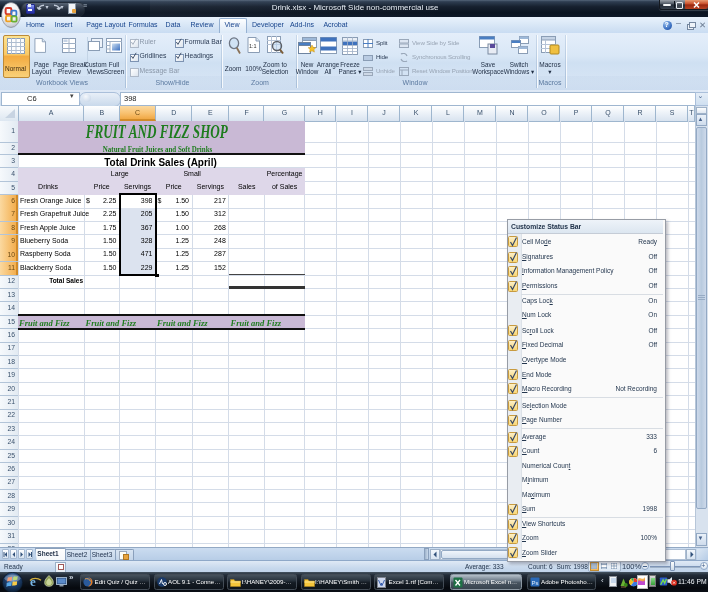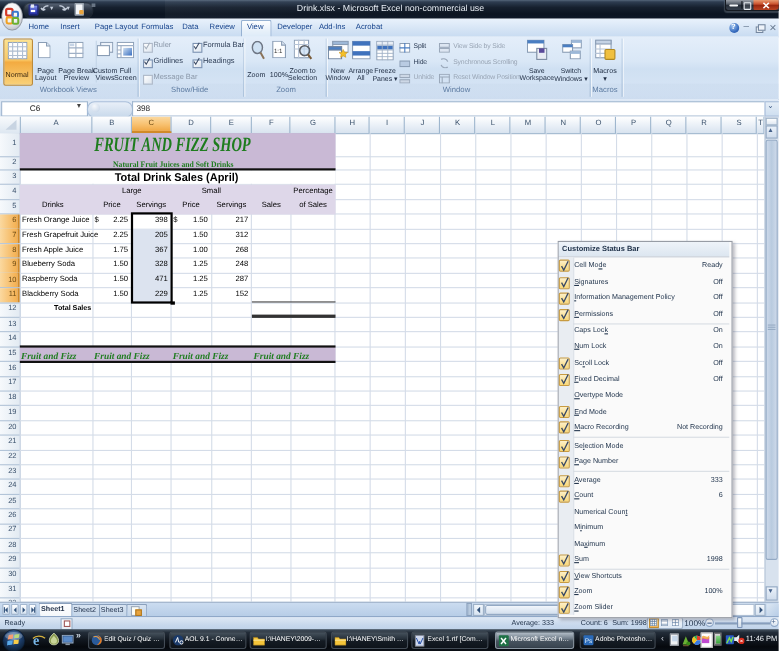--- a/index.html
+++ b/index.html
@@ -2,21 +2,21 @@
 <html><head><meta charset="utf-8"><style>
 html,body{margin:0;padding:0;}
 body{width:708px;height:592px;overflow:hidden;position:relative;font-family:"Liberation Sans",sans-serif;background:#fff;}
 .ab{position:absolute;}
 .tx{position:absolute;white-space:nowrap;}
 </style></head><body>
 
 <div class="ab" style="left:0;top:0;width:708px;height:17px;background:linear-gradient(180deg,#55667a 0%,#2e3d51 10%,#16202e 40%,#0b1421 75%,#0e1828 100%);">
  <div class="ab" style="left:150px;top:0;width:300px;height:17px;background:linear-gradient(115deg,rgba(255,255,255,0.04),rgba(255,255,255,0))"></div>
 </div>
-<div class="tx" style="left:242px;top:3.2px;width:226px;text-align:center;font-size:8px;color:#e8eef5;">Drink.xlsx - Microsoft Excel non-commercial use</div>
+<div class="tx" style="left:242px;top:3.2px;width:226px;text-align:center;font-size:8px;color:#e8eef5;">Drink.xlsx - Microsoft Side non-commercial use</div>
 
 <div class="ab" style="left:658.5px;top:0px;width:49px;height:9px;background:linear-gradient(180deg,#9aa0a8 0%,#555d68 40%,#232b36 55%,#39424e 100%);border:1px solid #141920;border-top:none;border-radius:0 0 3px 3px;box-shadow:0 1px 1px rgba(180,190,200,0.25);"></div>
 <div class="ab" style="left:684.5px;top:0px;width:23px;height:9px;background:linear-gradient(180deg,#e89a70 0%,#cc5530 40%,#9a2810 55%,#b84322 100%);border-radius:0 0 3px 1px;"></div>
 <div class="ab" style="left:673.5px;top:1px;width:1px;height:7px;background:#10151c;"></div>
 <div class="ab" style="left:662.5px;top:3.8px;width:8px;height:2.6px;background:#f4f6f8;border-radius:1.3px;"></div>
 <div class="ab" style="left:676px;top:2.2px;width:5px;height:4.6px;border:1.3px solid #e8ecf0;border-radius:1px;background:rgba(255,255,255,0.1);"></div>
 <svg class="ab" style="left:693px;top:2px;" width="7" height="6" viewBox="0 0 7 6">
     <path d="M1 0.5 L6 5.5 M6 0.5 L1 5.5" stroke="#fff" stroke-width="1.5"></path>
   </svg>
 

